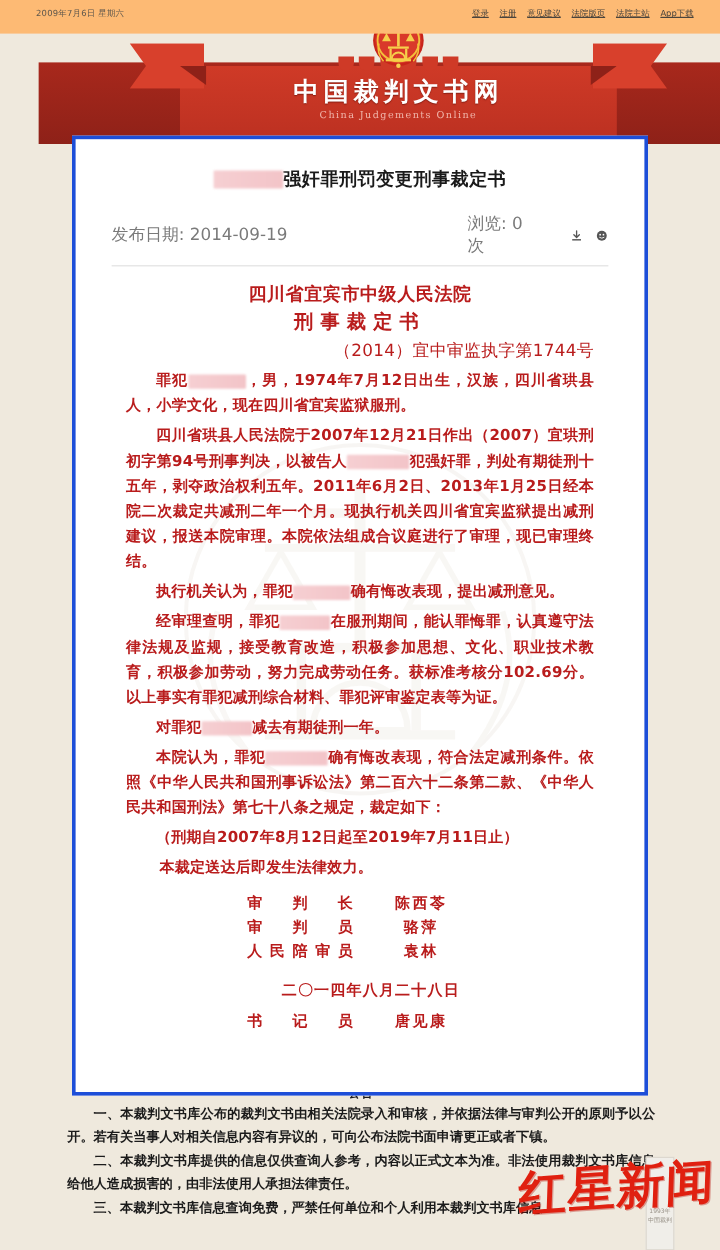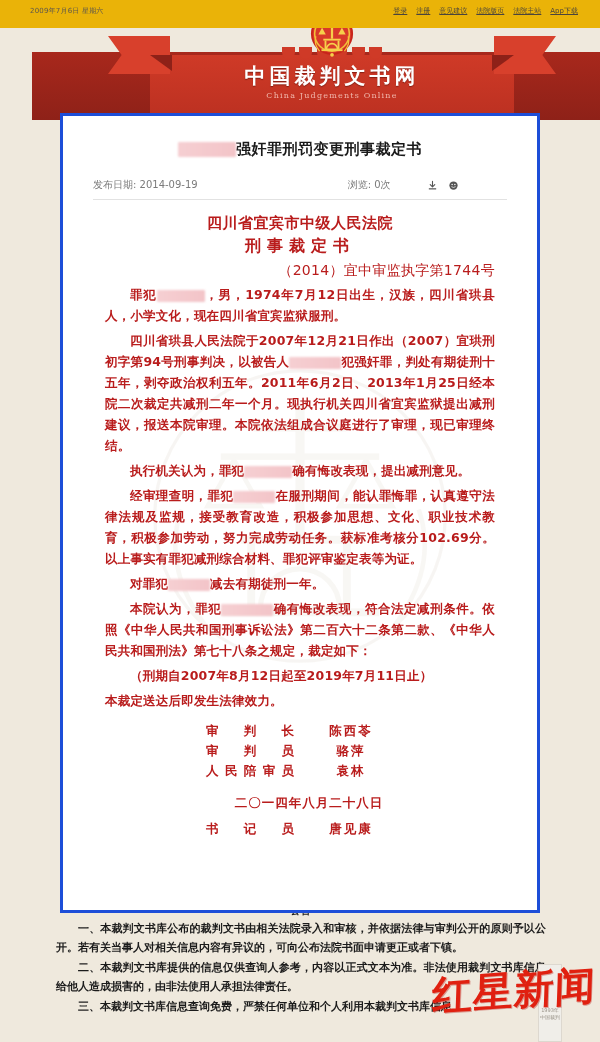--- a/index.html
+++ b/index.html
@@ -10,21 +10,21 @@
     overflow: hidden;
     background: #efe9dd;
     font-family: "DejaVu Sans", "Liberation Sans", sans-serif;
     position: relative;
   }
 
   
   .topbar {
     position: relative;
     height: 28px;
-    background: #eab308;
+    background: #fdba74;
     display: flex;
     align-items: flex-start;
     justify-content: space-between;
     padding: 6px 22px 0 30px;
     z-index: 6;
   }
   .topdate {
     font-size: 7px;
     color: #5e574c;
     letter-spacing: 0.2px;
@@ -190,21 +190,21 @@
   .redact-body.w2 { width: 52px; }
   .redact-body.w3 { width: 42px; }
 
   .meta-row {
     position: relative;
     margin: 18px 30px 0 30px;
     padding-bottom: 7px;
     border-bottom: 1px solid #e2e2e2;
     display: flex;
     align-items: center;
-    font-size: 10px;
+    font-size: 14px;
     color: #7a7a7a;
     z-index: 2;
   }
   .meta-date { flex: 0 0 auto; }
   .meta-views { margin-left: 150px; }
   .meta-icons { margin-left: 36px; display: flex; gap: 10px; align-items: center; }
   .meta-icons svg { display: block; }
 
   .doc-body {
     position: relative;
@@ -236,21 +236,21 @@
 
   .para {
     font-size: 12.5px;
     line-height: 21px;
     text-indent: 2em;
     margin-top: 4px;
     text-align: justify;
     font-weight: bold;
     letter-spacing: 0.2px;
   }
-  .para.noindent { text-indent: 0; }
+  .para.noindent { text-indent: 0; margin-left: 28px; }
 
   .sig-block {
     margin-top: 10px;
     font-size: 12.5px;
     font-weight: bold;
     line-height: 20px;
   }
   .sig-line {
     display: flex;
     justify-content: center;

